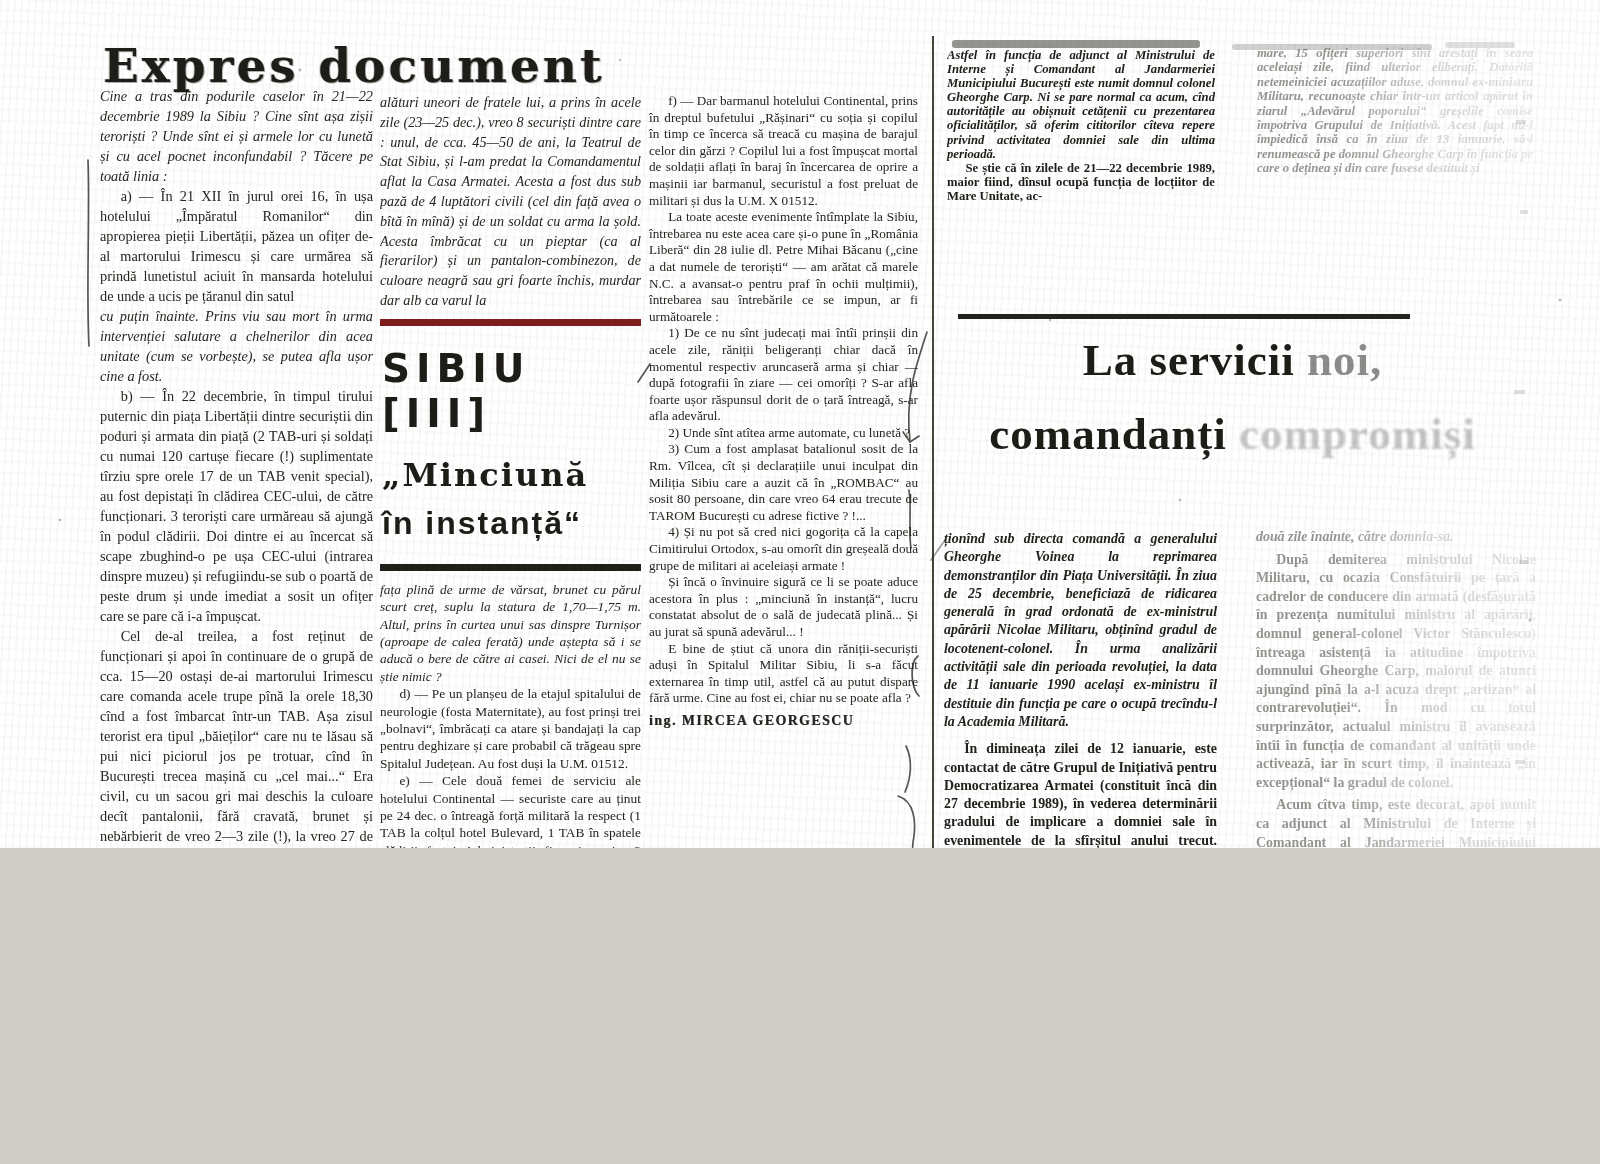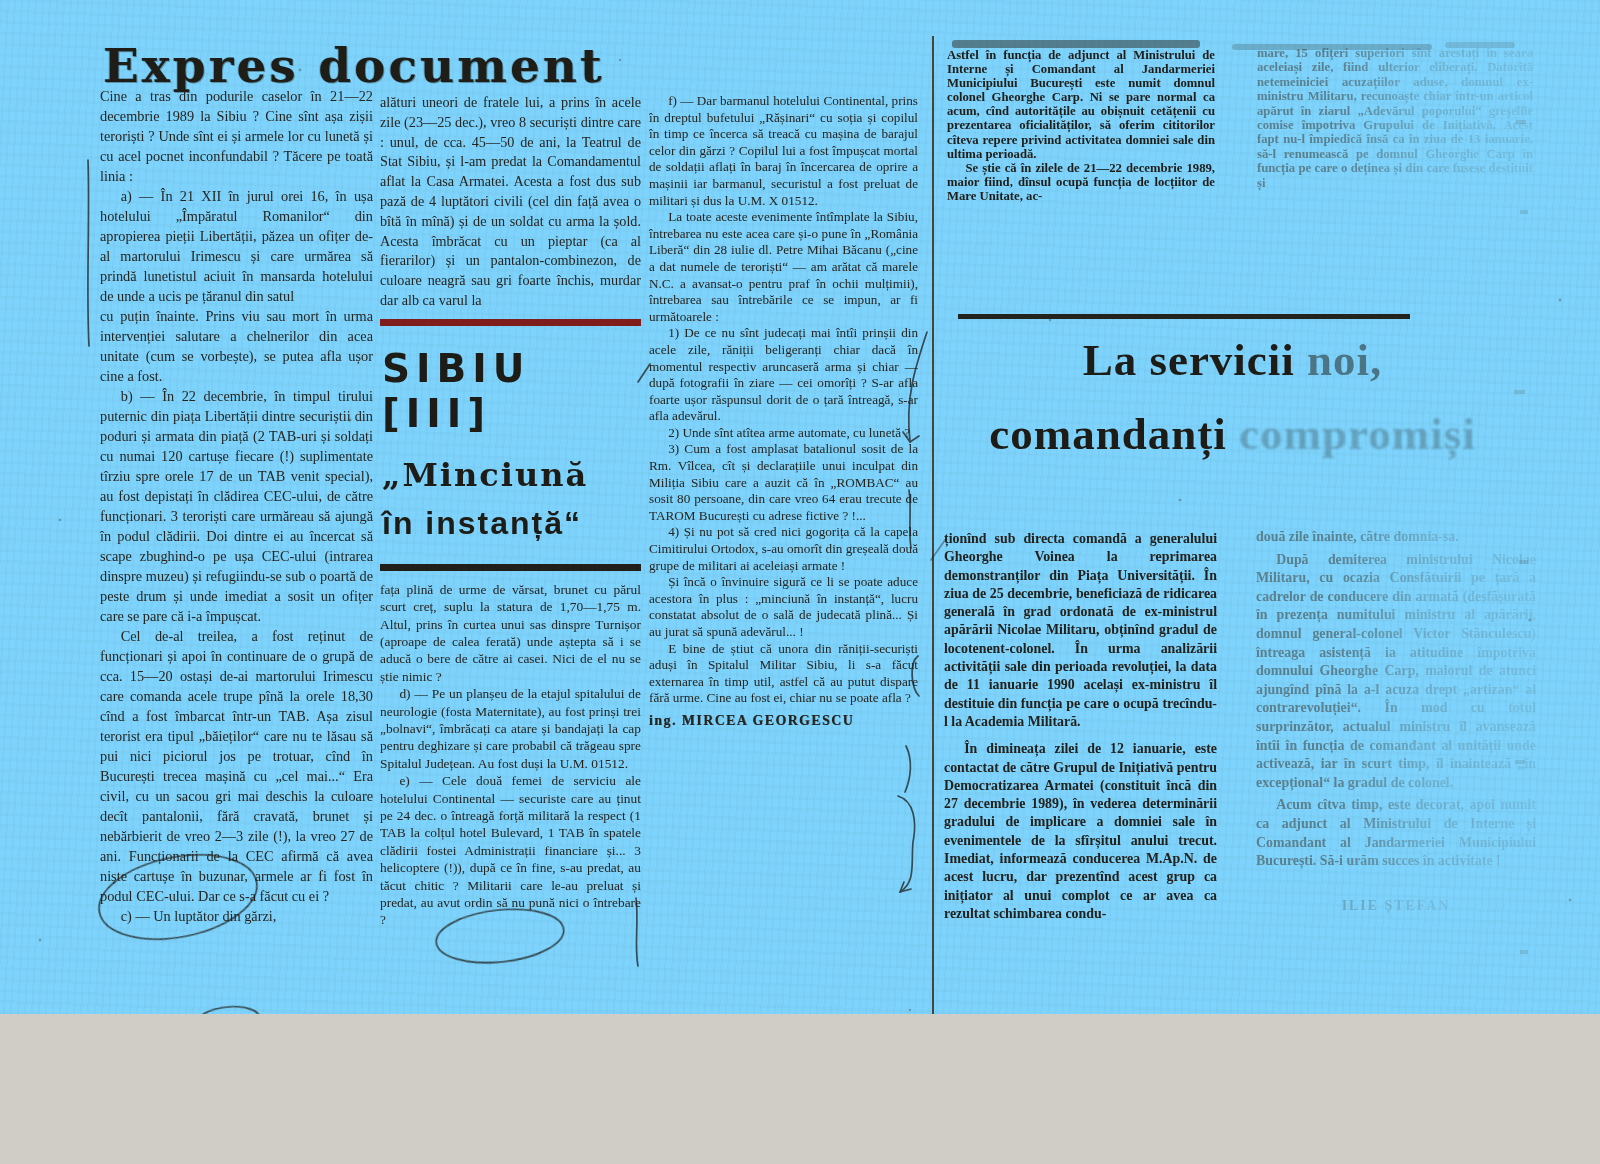--- a/index.html
+++ b/index.html
@@ -1,30 +1,30 @@
 <!DOCTYPE html>
 <html lang="ro"><head>
 <meta charset="utf-8">
 <style>
   html,body { margin:0; padding:0; background:#cfcdc5; }
   .page {
-    position:relative; width:1600px; height:1014px;
-    background:#7dd3fc;
+    position:relative; width:1600px; height:848px;
+    background:#ffffff;
     font-family:"Liberation Serif", serif;
     color:#26241f; overflow:hidden;
   }
   .page::before{
     content:""; position:absolute; inset:0; pointer-events:none;
     background:
       repeating-linear-gradient(93deg, rgba(60,55,45,.03) 0 2px, transparent 2px 7px),
       repeating-linear-gradient(2deg, rgba(60,55,45,.018) 0 3px, transparent 3px 11px);
   }
   .col { position:absolute; text-align:justify; }
   .col p { margin:0; text-indent:1.45em; }
-  .col p.noindent { text-indent:0; }
+  .col p.noindent { text-indent:0;font-style:italic; }
 
   #title{
     position:absolute; left:103px; top:38px; width:540px;
     font-family:"DejaVu Serif", serif; font-weight:700;
     font-size:47px; letter-spacing:3px; color:#1e1d18;
     text-shadow:1px 1px 0 rgba(30,29,24,.35), -1px 0 0 rgba(30,29,24,.2);
   }
 
   #col1{ left:100px; top:86px; width:273px; height:1038px; font-size:14.3px; line-height:20px; overflow:hidden; }
   #col2{ left:380px; top:93px; width:261px; height:1048px; overflow:hidden; }

